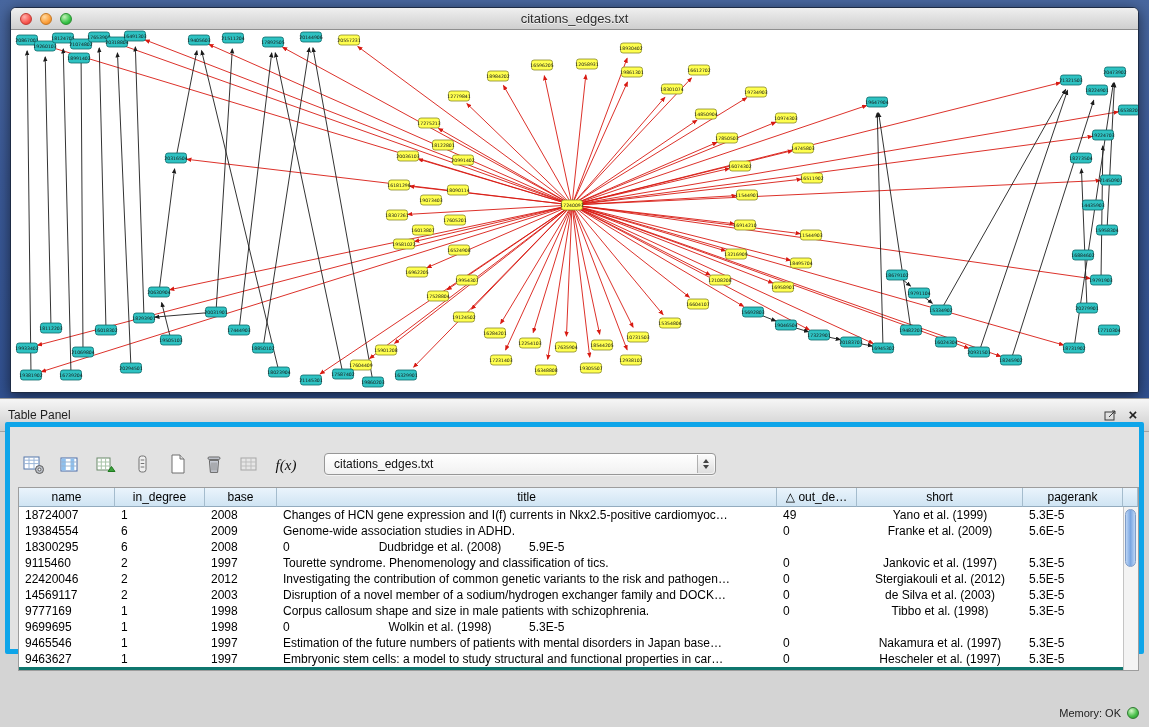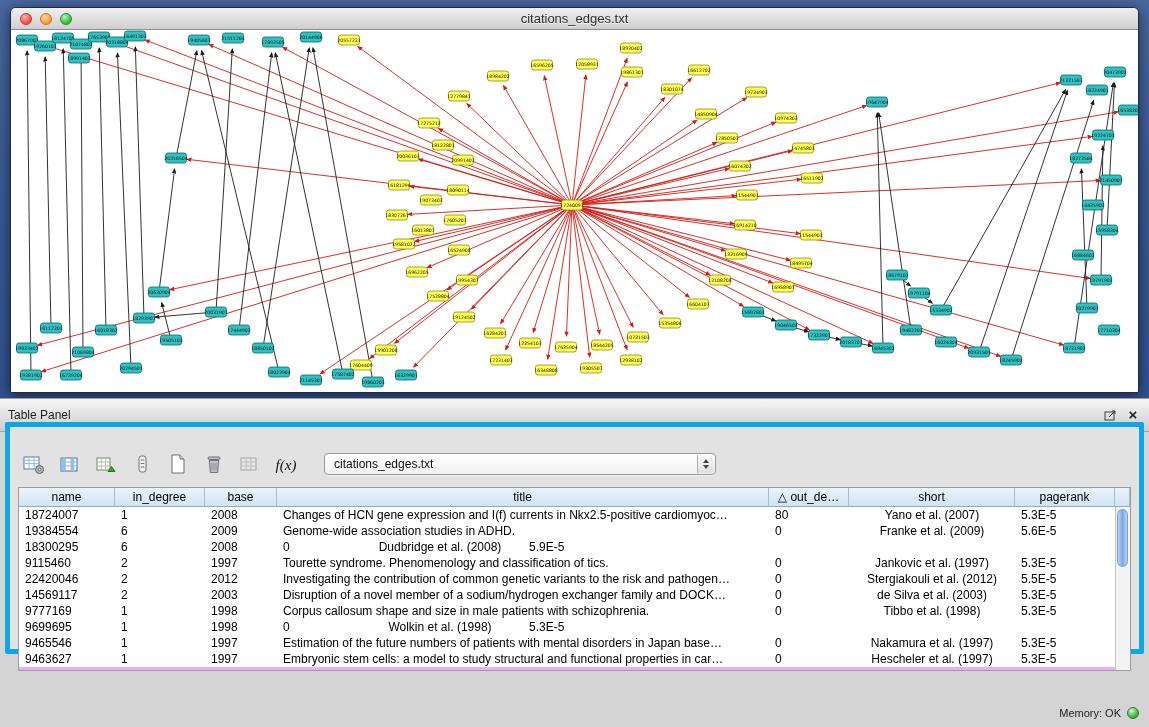--- a/index.html
+++ b/index.html
@@ -74,22 +74,22 @@
     position:absolute; right:1px; top:1px; bottom:1px; width:17px;
     border-left:1px solid #b0b0b0; border-radius:0 3px 3px 0;
     background:linear-gradient(#fcfcfc,#dedede);
     display:flex; flex-direction:column; align-items:center; justify-content:center; gap:2px;
   }
   .tri-up   { width:0;height:0;border-left:3.5px solid transparent;border-right:3.5px solid transparent;border-bottom:4px solid #444; }
   .tri-down { width:0;height:0;border-left:3.5px solid transparent;border-right:3.5px solid transparent;border-top:4px solid #444; }
 
   
   .table-area {
-    position:absolute; top:60px; left:8px; right:8px; height:184px;
-    background:#f0abfc; border:1px solid #9d9d9d; overflow:hidden;
+    position:absolute; top:60px; left:8px; right:0; height:184px;
+    background:#0f766e; border:1px solid #9d9d9d; overflow:hidden;
   }
   .thead { display:flex; height:19px; }
   .th {
     background:linear-gradient(#eaf4fc,#cfe4f3);
     border-right:1px solid #a4bccd; border-bottom:1px solid #93abbe;
     font-size:12px; color:#000; text-align:center;
     line-height:18px; white-space:nowrap; overflow:hidden;
   }
   .tbody { position:absolute; top:19px; left:0; right:15px; bottom:0; overflow:hidden; }
   .tr { display:flex; height:16px; background:#fff; }
@@ -792,22 +792,22 @@
         <div class="th c5">short</div>
         <div class="th c6">pagerank</div>
         <div class="th th-fill"></div>
       </div>
     <div class="tbody" id="tbody">
         <div class="tr">
           <div class="td c0">18724007</div>
           <div class="td c1">1</div>
           <div class="td c2">2008</div>
           <div class="td c3">Changes of HCN gene expression and I(f) currents in Nkx2.5-positive cardiomyoc…</div>
-          <div class="td c4">80</div>
-          <div class="td c5">Yano et al. (2007)</div>
+          <div class="td c4">49</div>
+          <div class="td c5">Yano et al. (1999)</div>
           <div class="td c6">5.3E-5</div>
         </div>
         <div class="tr">
           <div class="td c0">19384554</div>
           <div class="td c1">6</div>
           <div class="td c2">2009</div>
           <div class="td c3">Genome-wide association studies in ADHD.</div>
           <div class="td c4">0</div>
           <div class="td c5">Franke et al. (2009)</div>
           <div class="td c6">5.6E-5</div>

